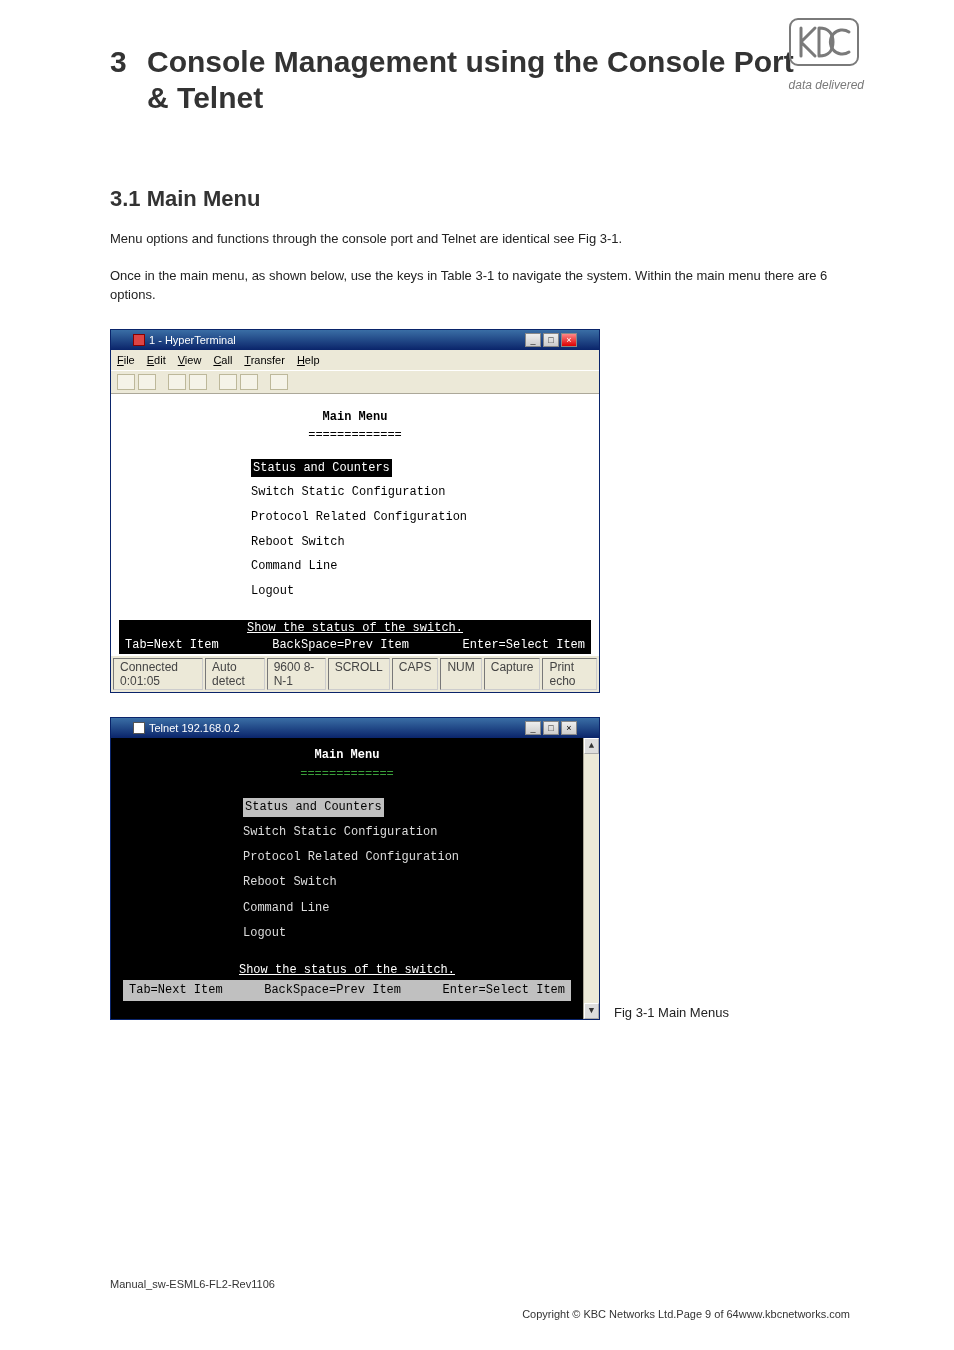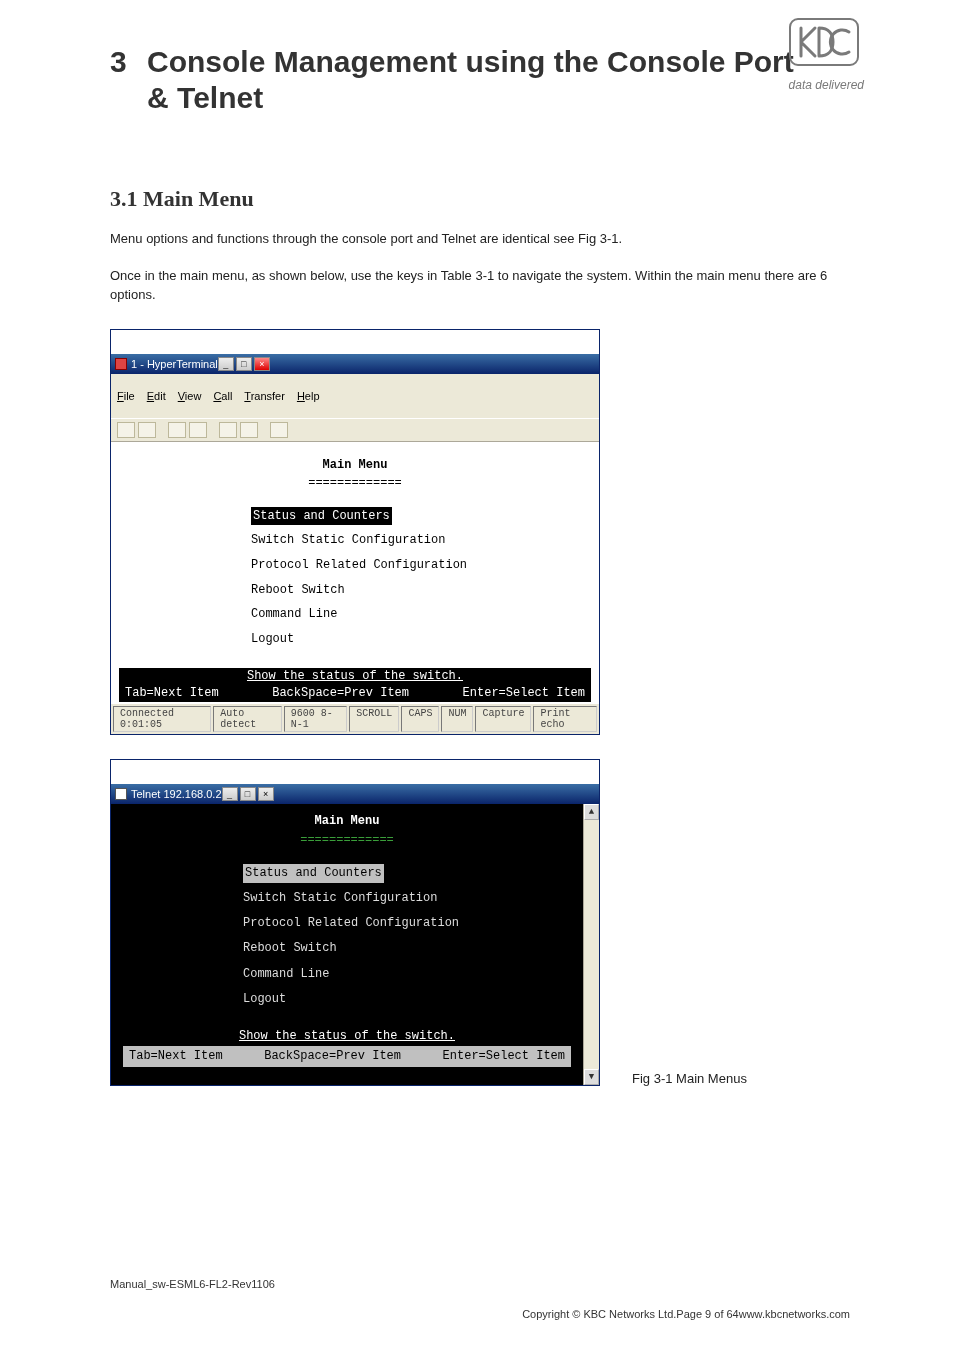--- a/index.html
+++ b/index.html
@@ -13,66 +13,66 @@
 
   
   .doc-header { font-size: 12px; color: #555; padding-bottom: 4px; border-bottom: 2px solid #b7c24a; margin-top: 54px; }
 
   
   h1.chapter { font-family: Verdana, Arial, sans-serif; font-weight: 700; color: #333; font-size: 30px; line-height: 1.2; margin-top: 14px; }
   h1.chapter .num { display: inline-block; vertical-align: top; }
   h1.chapter .txt { display: inline-block; max-width: 660px; margin-left: 12px; }
 
   
-  h2.section { font-family: Liberation Serif, serif; font-weight: 700; font-size: 22px; margin-top: 70px; color: #333; }
+  h2.section { font-family: Liberation Sans, sans-serif; font-weight: 700; font-size: 22px; margin-top: 70px; color: #333; }
 
   p.body { font-size: 13px; color: #222; margin-top: 18px; line-height: 1.45; }
 
   
   .shot { margin-top: 24px; }
   .shot1 { width: 490px; }
   .win { border: 1px solid #0a246a; background: #fff; font-family: "Courier New", monospace; font-size: 11px; }
-  .titlebar { display: flex; align-items: center; justify-content: flex-start; height: 20px; padding: 0 4px; color: #fff; font-family: Tahoma, Arial, sans-serif; font-size: 11px; background: linear-gradient(to bottom,#3a6ea5,#0a246a); margin-top: 24px; }
+  .titlebar { display: flex; align-items: center; justify-content: space-between; height: 20px; padding: 0 22px; color: #fff; font-family: Tahoma, Arial, sans-serif; font-size: 11px; background: linear-gradient(to bottom,#3a6ea5,#0a246a); }
   .titlebar-left { display: flex; align-items: center; gap: 4px; }
   .titlebar .winicon { width: 12px; height: 12px; background: #d44; border: 1px solid #800; display: inline-block; }
   .btnrow { display: flex; gap: 2px; }
   .winbtn { width: 16px; height: 14px; background: linear-gradient(#eee,#ccc); border: 1px solid #888; font-size: 9px; line-height: 12px; text-align: center; color: #222; font-family: Arial, sans-serif; }
   .closebtn { background: linear-gradient(#f88,#d00); color:#fff; }
-  .menubar { font-family: Tahoma, Arial, sans-serif; font-size: 11px; color: #000; background: #ece9d8; padding: 16px 6px; display: flex; gap: 12px; }
+  .menubar { font-family: Tahoma, Arial, sans-serif; font-size: 11px; color: #000; background: #ece9d8; padding: 4px 6px; display: flex; gap: 12px; }
   .menubar span u { text-decoration: underline; }
   .toolbar { background: #ece9d8; border-top: 1px solid #fff; border-bottom: 1px solid #aca899; padding: 3px 6px; display: flex; gap: 3px; }
   .tbtn { width: 18px; height: 16px; background: #f5f3e8; border: 1px solid #bdb89a; display:inline-block; position:relative; }
   .termpad { background: #fff; padding: 6px 8px 2px 8px; }
   .term { background: #fff; color: #000; font-family: "Courier New", monospace; font-size: 12px; line-height: 1.55; padding: 8px 12px 10px 12px; min-height: 220px; position: relative; }
   .term .title { text-align: center; font-weight: 700; }
   .term .titlesep { text-align: center; color: #000; letter-spacing: 0; }
   .term .menuitems { margin: 14px 0 0 120px; }
   .term .menuitems div { margin: 6px 0; }
   .term .sel { background: #000; color: #fff; padding: 0 2px; display: inline-block; }
   .blackbar { background: #000; color: #fff; font-family: "Courier New", monospace; font-size: 12px; padding: 2px 6px; display: flex; justify-content: space-between; }
   .blackbar .center { text-align: center; flex: 1; }
   .blackbar-top { background:#000; color:#fff; text-align:center; padding: 1px 0; font-size:12px; font-family:"Courier New",monospace; text-decoration: underline; }
-  .statusbar { background: #ece9d8; font-family: Liberation Mono, monospace; font-size: 10px; color: #444; display: flex; gap: 2px; padding: 2px; }
+  .statusbar { background: #ece9d8; font-family: Liberation Sans, sans-serif; font-size: 12px; color: #444; display: flex; gap: 2px; padding: 2px; }
   .statusbar span { border: 1px inset #ccc; padding: 1px 6px; background:#ece9d8; }
 
   
   .shot2 { width: 490px; margin-top: 24px; }
   .telnet-body { background: #000; color: #dcdcdc; font-family: "Courier New", monospace; font-size: 12px; line-height: 1.6; padding: 8px 12px 4px 12px; min-height: 260px; position: relative; }
   .telnet-body .title { text-align: center; color: #fff; font-weight: 700; }
   .telnet-body .titlesep { text-align:center; color:#3a9e3a; }
   .telnet-body .menuitems { margin: 14px 0 0 120px; }
   .telnet-body .menuitems div { margin: 6px 0; color:#ddd; }
   .telnet-body .sel { background: #c0c0c0; color: #000; padding: 0 2px; display: inline-block; }
   .telnet-bar-top { color:#fff; text-align:center; margin-top:18px; text-decoration: underline; }
   .telnet-bar { background: #c0c0c0; color:#000; display:flex; justify-content: space-between; padding: 1px 6px; }
   .scrollcol { width: 16px; background: #ece9d8; border-left: 1px solid #aca899; display:flex; flex-direction:column; justify-content:space-between; }
   .scrollcol .arrow { height:16px; background:#ddd; border:1px outset #fff; text-align:center; font-size:9px; line-height:14px; }
   .telnet-wrap { display:flex; }
 
-  .caption { font-size: 13px; color:#222; display:inline-block; margin-left: 32px; vertical-align: bottom; }
+  .caption { font-size: 13px; color:#222; display:inline-block; margin-left: 14px; vertical-align: bottom; }
   .caption-row { display:flex; align-items:flex-end; }
 
   
   .footer { position: absolute; left: 110px; right: 104px; bottom: 30px; font-size: 11px; color:#333; }
   .footer .row1 { margin-bottom: 18px; }
   .footer .row2 { display: flex; justify-content: flex-end; }
 </style>
 </head>
 <body>
 

